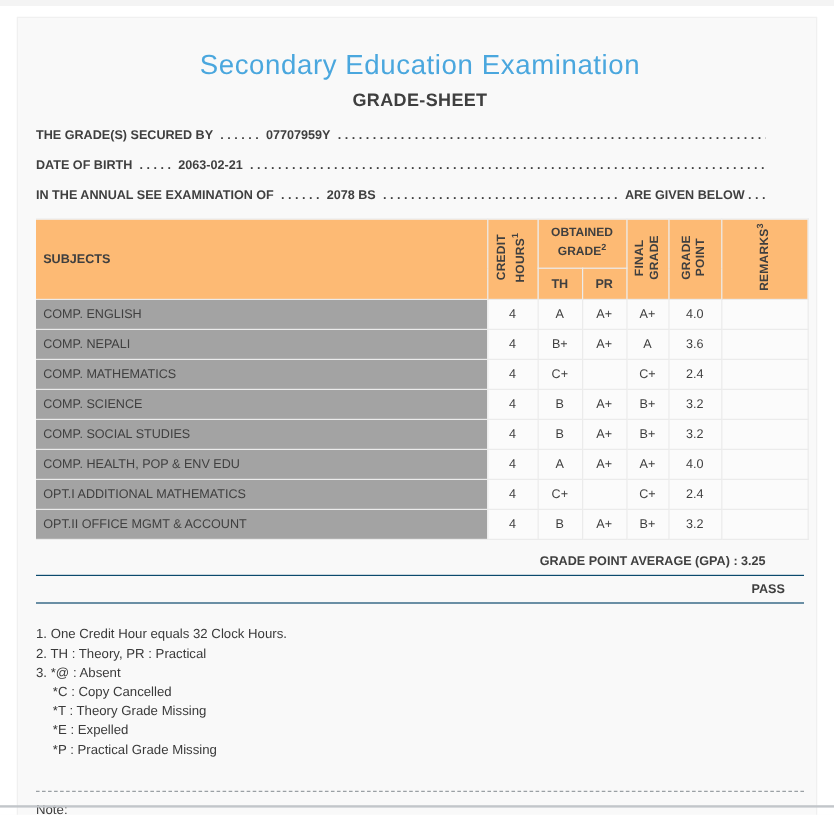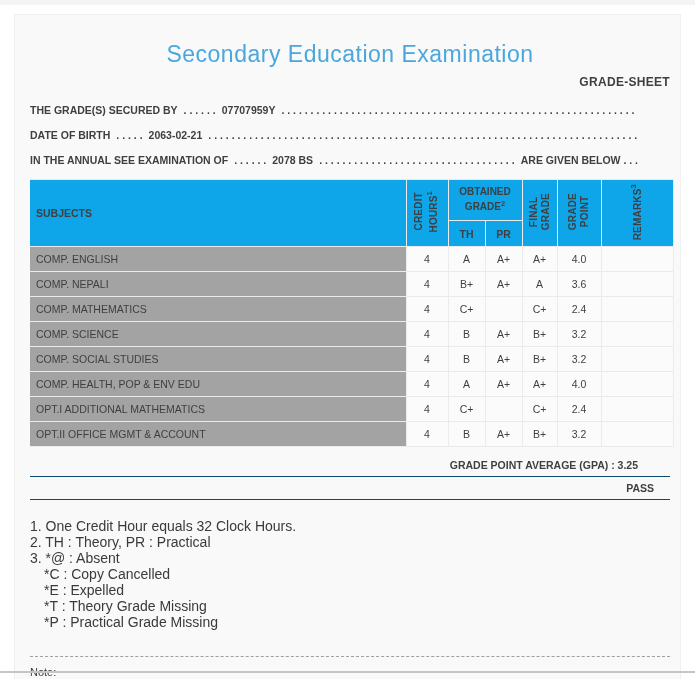--- a/index.html
+++ b/index.html
@@ -11,56 +11,56 @@
   .card{
     position:absolute;left:14px;top:14px;width:667px;height:680px;
     background:#f9f9f9;border:1px solid #f0f0f0;box-sizing:border-box;
     padding:28px 10px 0 15px;
   }
   .page-title{
     text-align:center;color:#4aa7de;font-size:23px;font-weight:400;
     letter-spacing:.5px;line-height:23px;margin:0;
   }
   .page-subtitle{
-    text-align:right;font-size:12px;font-weight:bold;letter-spacing:.3px;
+    text-align:center;font-size:15px;font-weight:bold;letter-spacing:.3px;
     margin-top:9px;color:#3f3f3f;
   }
   .info-block{margin-top:8px;}
   .info-line{
     display:flex;align-items:center;height:25px;font-size:10.5px;font-weight:bold;
     white-space:nowrap;padding-right:32px;color:#3f3f3f;
   }
   .info-line .mid{margin:0 6px;}
   .info-line .fill{flex:1 1 0;min-width:0;overflow:hidden;margin-left:6px;}
   .info-line .tail{flex:none;margin-left:4px;}
   .tbl-wrap{margin-top:7px;}
   table{border-collapse:collapse;width:100%;table-layout:fixed;}
   th,td{border:1px solid #ebebeb;font-size:10.5px;color:#3f3f3f;}
-  thead th{background:#0ea5e9;font-weight:bold;}
+  thead th{background:#fdba74;font-weight:bold;}
   th.c-sub,td.c-sub{border-left:none;text-align:left;padding-left:6px;}
   col.w-sub{width:376px;} col.w-cr{width:42px;} col.w-th{width:37px;}
   col.w-pr{width:37px;} col.w-fg{width:35px;} col.w-gp{width:44px;} col.w-rm{width:72px;}
   .hdr-top{height:38px;} .hdr-bot{height:23px;text-align:center;}
   th.vert{height:62px;text-align:center;vertical-align:middle;padding:0;}
   .vtext{
     display:inline-block;writing-mode:vertical-rl;transform:rotate(180deg);
     max-height:58px;line-height:1.2;font-size:10px;font-weight:bold;letter-spacing:.2px;
   }
   .og-head{text-align:center;font-size:10px;line-height:1.25;vertical-align:middle;}
   sup{font-size:7.5px;}
   tbody td{height:22px;background:#fbfbfb;text-align:center;}
   tbody td.c-sub{background:#a3a3a3;}
   .summary{margin-top:7px;font-size:10.5px;font-weight:bold;}
   .summary-row{
     height:22px;display:flex;align-items:center;justify-content:flex-end;
     border-bottom:1px solid #0c4a6e;
   }
   .summary-row.gpa{padding-right:32px;}
   .summary-row.result{padding-right:16px;}
-  .footnotes{margin-top:18px;font-size:14px;color:#3a3a3a;font-weight:400;}
+  .footnotes{margin-top:18px;font-size:11px;color:#3a3a3a;font-weight:400;}
   .footnote-item{line-height:16px;}
   .footnote-item.indent{padding-left:14px;}
   .dashed-sep{margin-top:26px;border-top:1px dashed #9aa0a4;height:0;}
   .note-label{margin-top:8px;font-size:11px;color:#3a3a3a;line-height:15px;}
   .note-body{font-size:11px;color:#3a3a3a;line-height:15px;max-width:642px;}
   .bottom-rule{position:absolute;left:0;top:671px;width:695px;height:2px;background:#c2c6ca;}
 </style>
 </head>
 <body>
 
@@ -223,23 +223,23 @@
 
   <div class="footnotes">
   <div class="footnote-item">1. One Credit Hour equals 32 Clock Hours.</div>
 
   <div class="footnote-item">2. TH : Theory, PR : Practical</div>
 
   <div class="footnote-item">3. *@ : Absent</div>
 
   <div class="footnote-item indent">*C : Copy Cancelled</div>
 
+  <div class="footnote-item indent">*T : Theory Grade Missing</div>
+
   <div class="footnote-item indent">*E : Expelled</div>
-
-  <div class="footnote-item indent">*T : Theory Grade Missing</div>
 
   <div class="footnote-item indent">*P : Practical Grade Missing</div>
 </div>
 
   <div class="dashed-sep"></div>
   <div class="note-label">Note:</div>
   <div class="note-body">This Sheet is for general idea of grade(s) you secured. This is not for official use. If any mistakes appear; record at SEE Board ledger will be referred.</div>
 
 </div>
 

